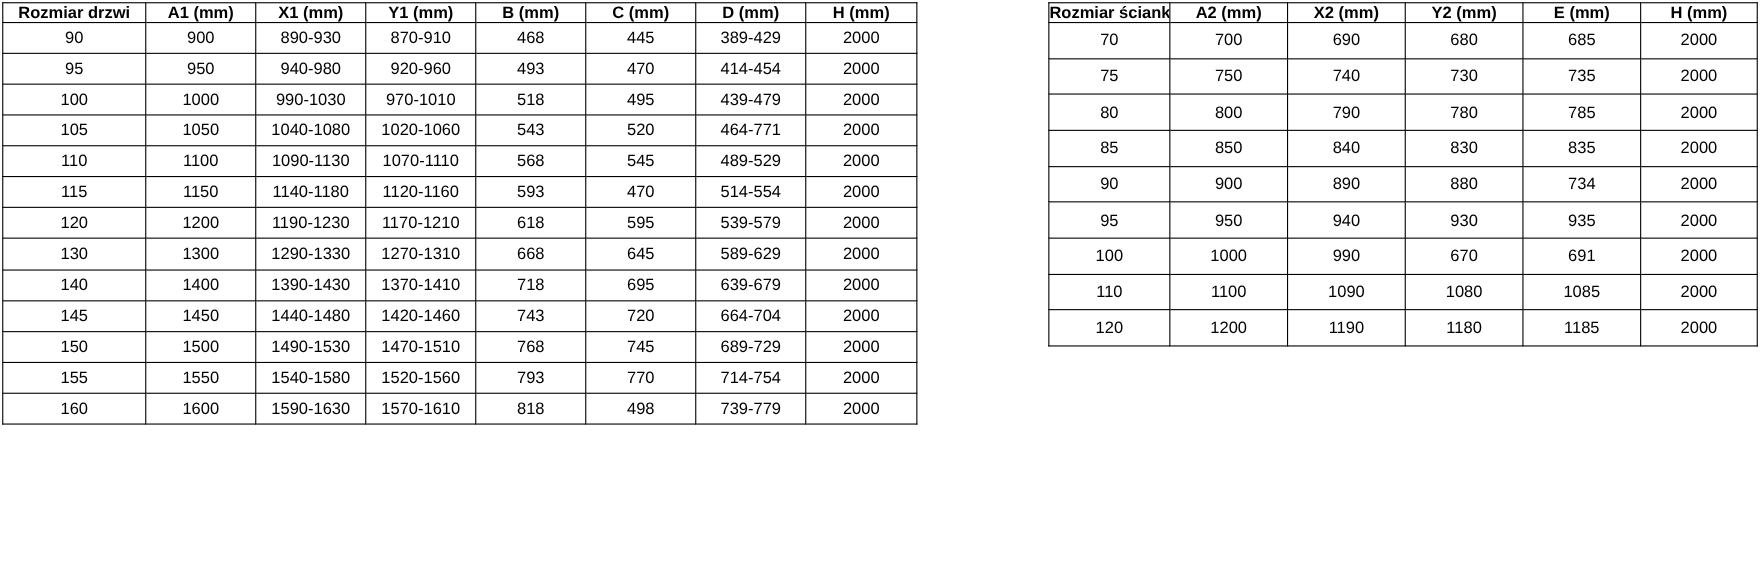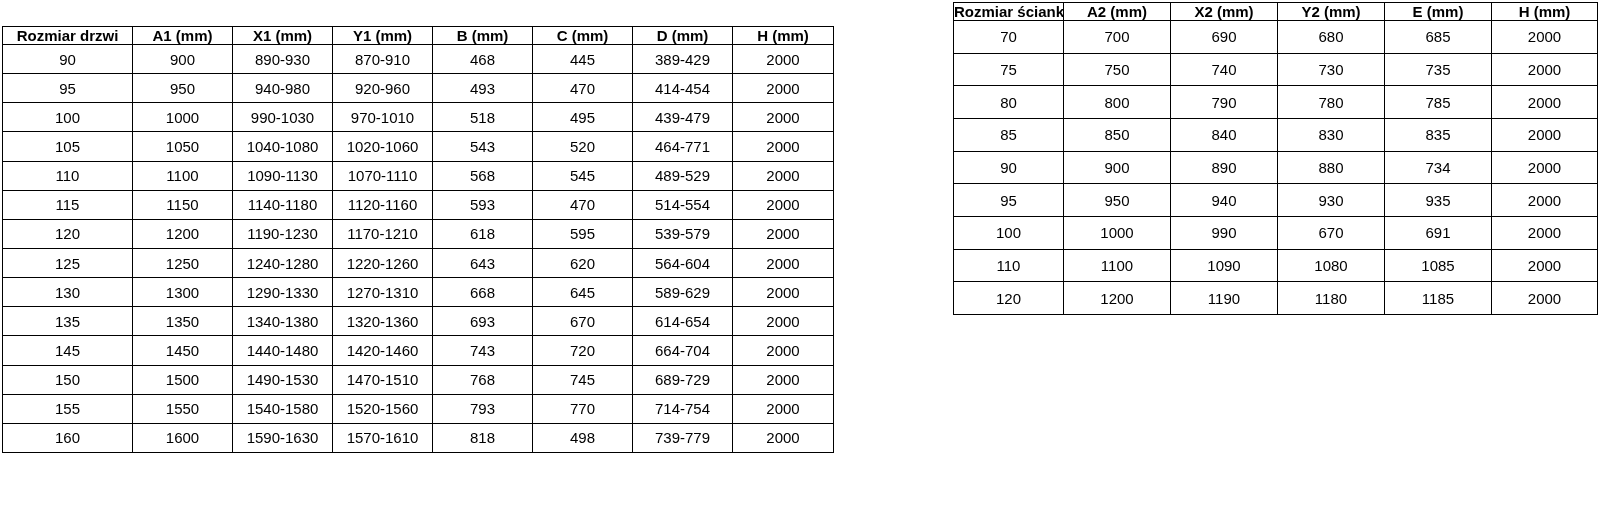--- a/index.html
+++ b/index.html
@@ -27,22 +27,21 @@
     overflow: hidden;
     white-space: nowrap;
   }
   .dim-table th {
     font-weight: bold;
   }
   #door-table {
     left: 2px;
     top: 2px;
     width: 831px;
-    height: 427px;
-    margin-top: 24px;
+    height: 384px;
   }
   #wall-table {
     left: 953px;
     top: 2px;
     width: 644px;
     height: 313px;
   }
 </style>
 </head>
 <body>
@@ -135,47 +134,37 @@
         <td>120</td>
         <td>1200</td>
         <td>1190-1230</td>
         <td>1170-1210</td>
         <td>618</td>
         <td>595</td>
         <td>539-579</td>
         <td>2000</td>
       </tr>
       <tr>
-        <td>125</td>
-        <td>1250</td>
-        <td>1240-1280</td>
-        <td>1220-1260</td>
-        <td>643</td>
-        <td>620</td>
-        <td>564-604</td>
-        <td>2000</td>
-      </tr>
-      <tr>
         <td>130</td>
         <td>1300</td>
         <td>1290-1330</td>
         <td>1270-1310</td>
         <td>668</td>
         <td>645</td>
         <td>589-629</td>
         <td>2000</td>
       </tr>
       <tr>
-        <td>135</td>
-        <td>1350</td>
-        <td>1340-1380</td>
-        <td>1320-1360</td>
-        <td>693</td>
-        <td>670</td>
-        <td>614-654</td>
+        <td>140</td>
+        <td>1400</td>
+        <td>1390-1430</td>
+        <td>1370-1410</td>
+        <td>718</td>
+        <td>695</td>
+        <td>639-679</td>
         <td>2000</td>
       </tr>
       <tr>
         <td>145</td>
         <td>1450</td>
         <td>1440-1480</td>
         <td>1420-1460</td>
         <td>743</td>
         <td>720</td>
         <td>664-704</td>

